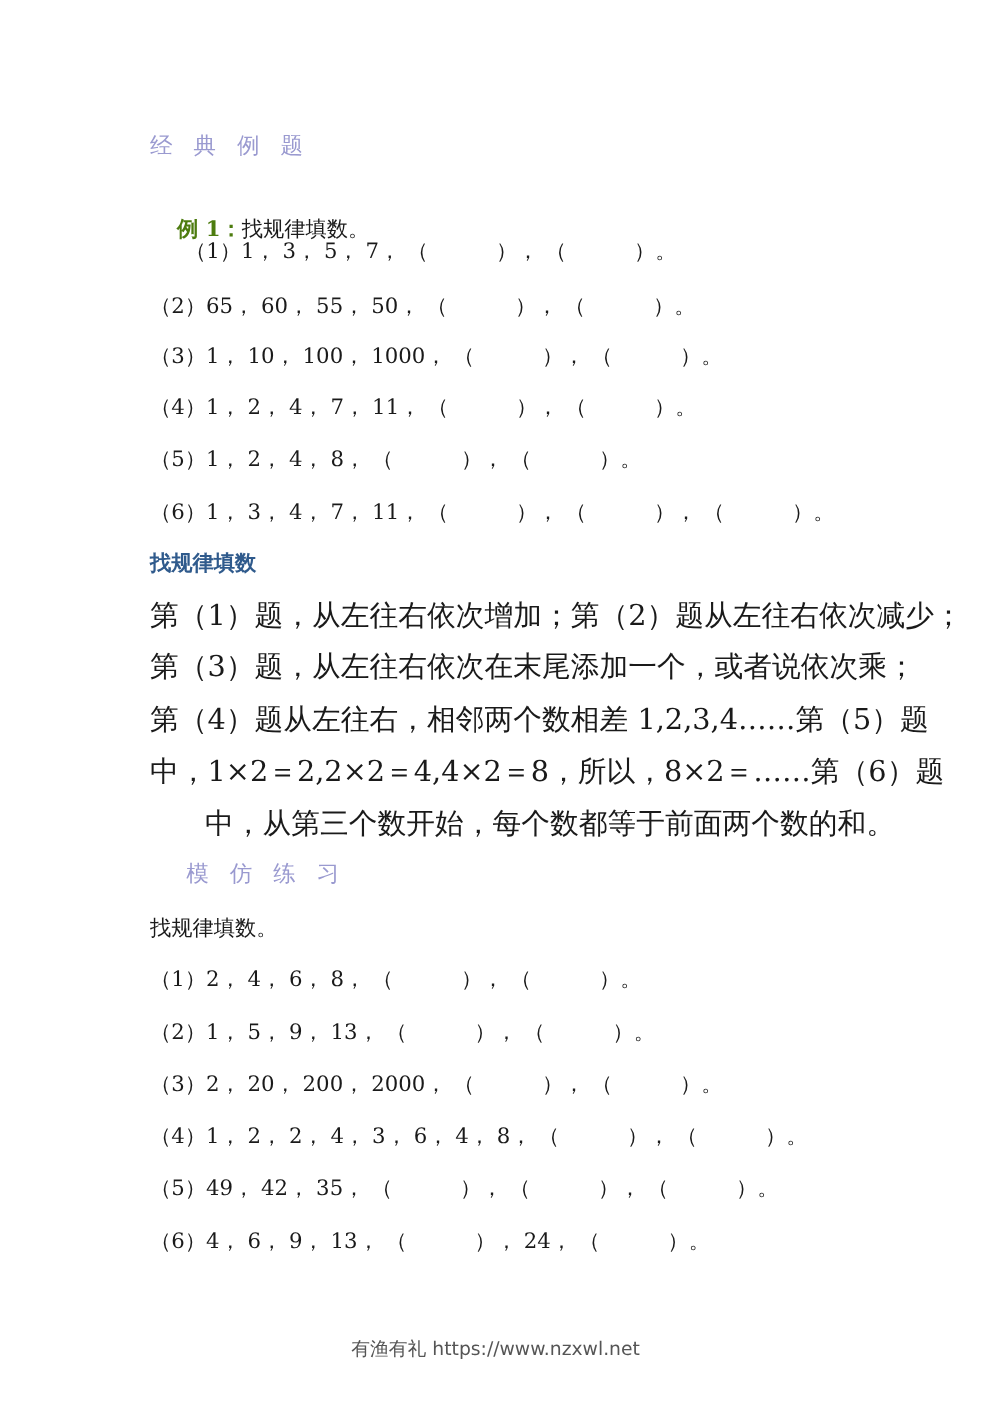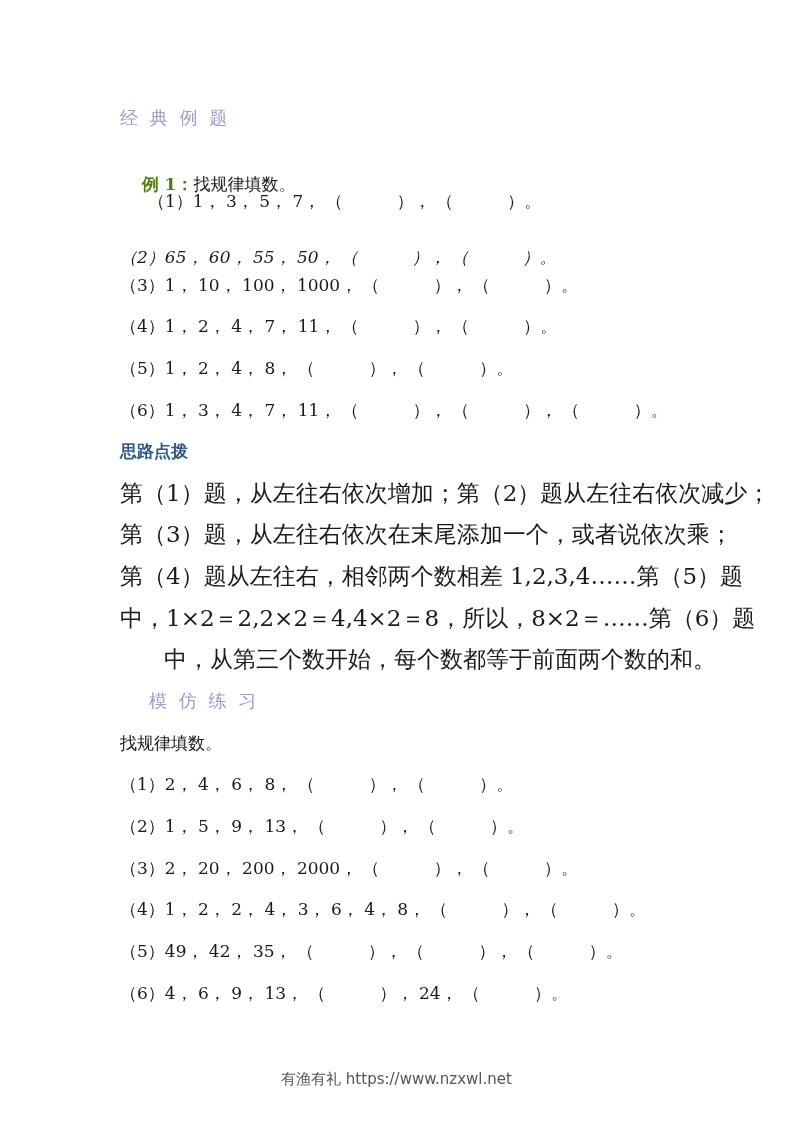--- a/index.html
+++ b/index.html
@@ -1,44 +1,44 @@
 <!DOCTYPE html>
 <html><head>
   <meta charset="utf-8">
   <style>
     html, body { margin: 0; padding: 0; background: #ffffff; }
     body { width: 793px; height: 1122px; position: relative; overflow: hidden;
       font-family: "DejaVu Serif", "Liberation Serif", serif; color: #1a1a1a; }
     .line { position: absolute; left: 120px; font-size: 17px; white-space: pre; line-height: 24px; }
-    .sec { color: #9a9ad0; letter-spacing: 3px; font-size: 18px; }
+    .sec { color: #9a9ad0; letter-spacing: 3px; font-size: 18px; font-family: Liberation Mono, monospace; }
     .bluehead { color: #2f5a8c; font-weight: bold; font-family: "DejaVu Sans", "Liberation Sans", sans-serif; }
     .ex-label { color: #4d7c0f; font-weight: bold; }
     .para { position: absolute; left: 120px; width: 552px; font-size: 23px; line-height: 24px; text-align: justify; text-align-last: justify; white-space: nowrap; }
     .para.last { text-align-last: left; margin-left: 44px; }
     .footer { position: absolute; top: 1070px; left: 0; width: 793px; text-align: center;
       font-family: "DejaVu Sans", "Liberation Sans", sans-serif; font-size: 15px; color: #555; }
   </style>
 </head>
 <body>
 
 <div>
   <div class="line sec" style="top:106px;">经 典 例 题</div>
   <div class="line" style="top:148px;">
     <span class="ex-label">例 1：</span><span>找规律填数。</span>
   </div>
   <div class="line" style="top:189px;margin-left:28px;">（1）1， 3， 5， 7， （          ）， （          ）。</div>
-  <div class="line" style="top:245px;font-style:italic;">（2）65， 60， 55， 50， （          ）， （          ）。</div>
+  <div class="line" style="top:233px;">（2）65， 60， 55， 50， （          ）， （          ）。</div>
   <div class="line" style="top:273px;">（3）1， 10， 100， 1000， （          ）， （          ）。</div>
   <div class="line" style="top:314px;">（4）1， 2， 4， 7， 11， （          ）， （          ）。</div>
   <div class="line" style="top:356px;">（5）1， 2， 4， 8， （          ）， （          ）。</div>
   <div class="line" style="top:398px;">（6）1， 3， 4， 7， 11， （          ）， （          ）， （          ）。</div>
 </div>
 
 <div>
-  <div class="line bluehead" style="top:439px;">思路点拨</div>
+  <div class="line bluehead" style="top:439px;">找规律填数</div>
   <div class="para" style="top:481px;">第（1）题，从左往右依次增加；第（2）题从左往右依次减少；</div>
   <div class="para" style="top:522px;">第（3）题，从左往右依次在末尾添加一个，或者说依次乘；</div>
   <div class="para" style="top:564px;">第（4）题从左往右，相邻两个数相差 1,2,3,4……第（5）题</div>
   <div class="para" style="top:606px;">中，1×2＝2,2×2＝4,4×2＝8，所以，8×2＝……第（6）题</div>
   <div class="para last" style="top:647px;">中，从第三个数开始，每个数都等于前面两个数的和。</div>
 </div>
 
 <div>
   <div class="line sec" style="top:689px;margin-left:29px;">模 仿 练 习</div>
   <div class="line" style="top:731px;">找规律填数。</div>

